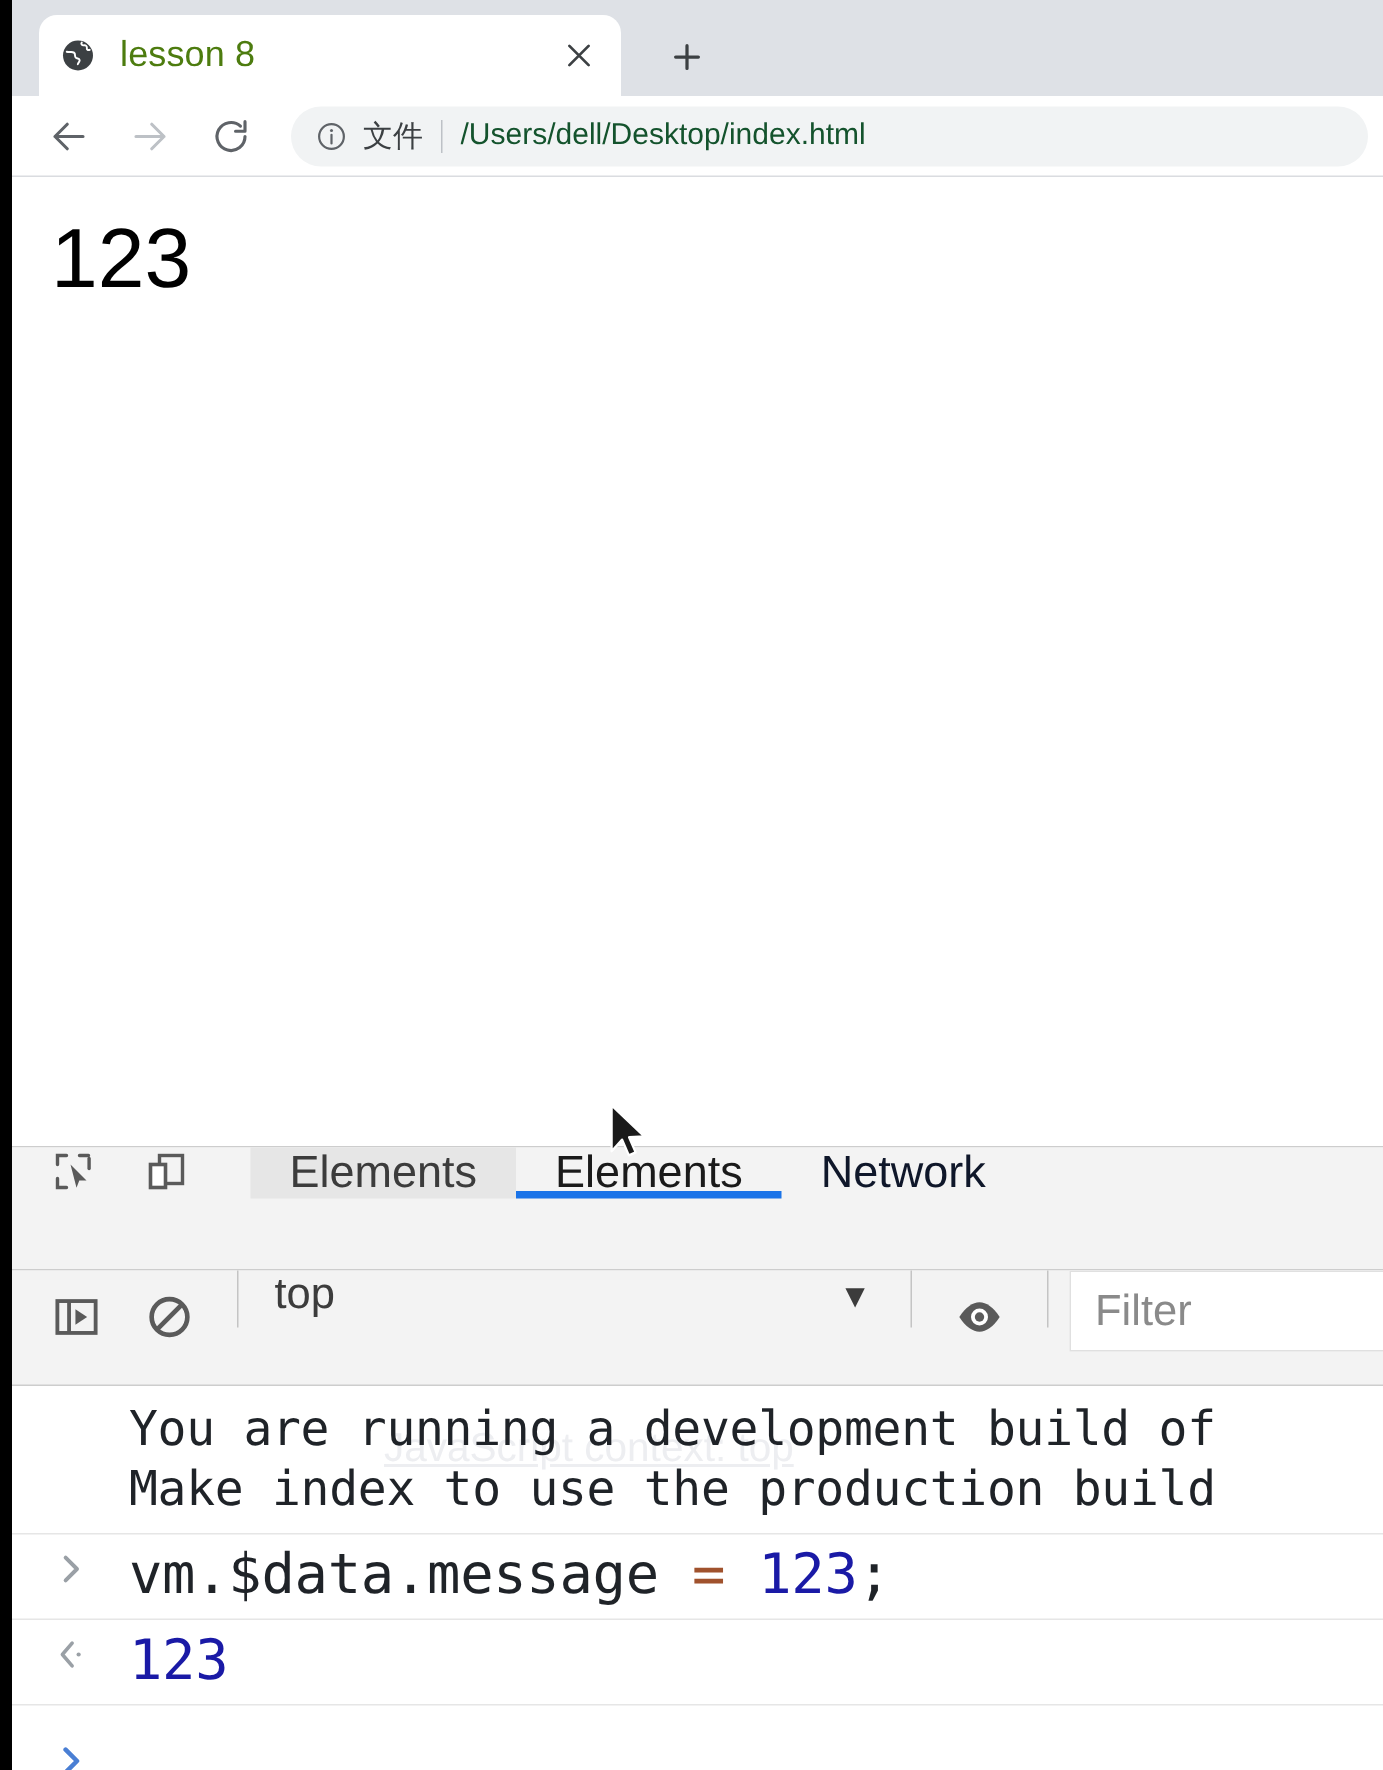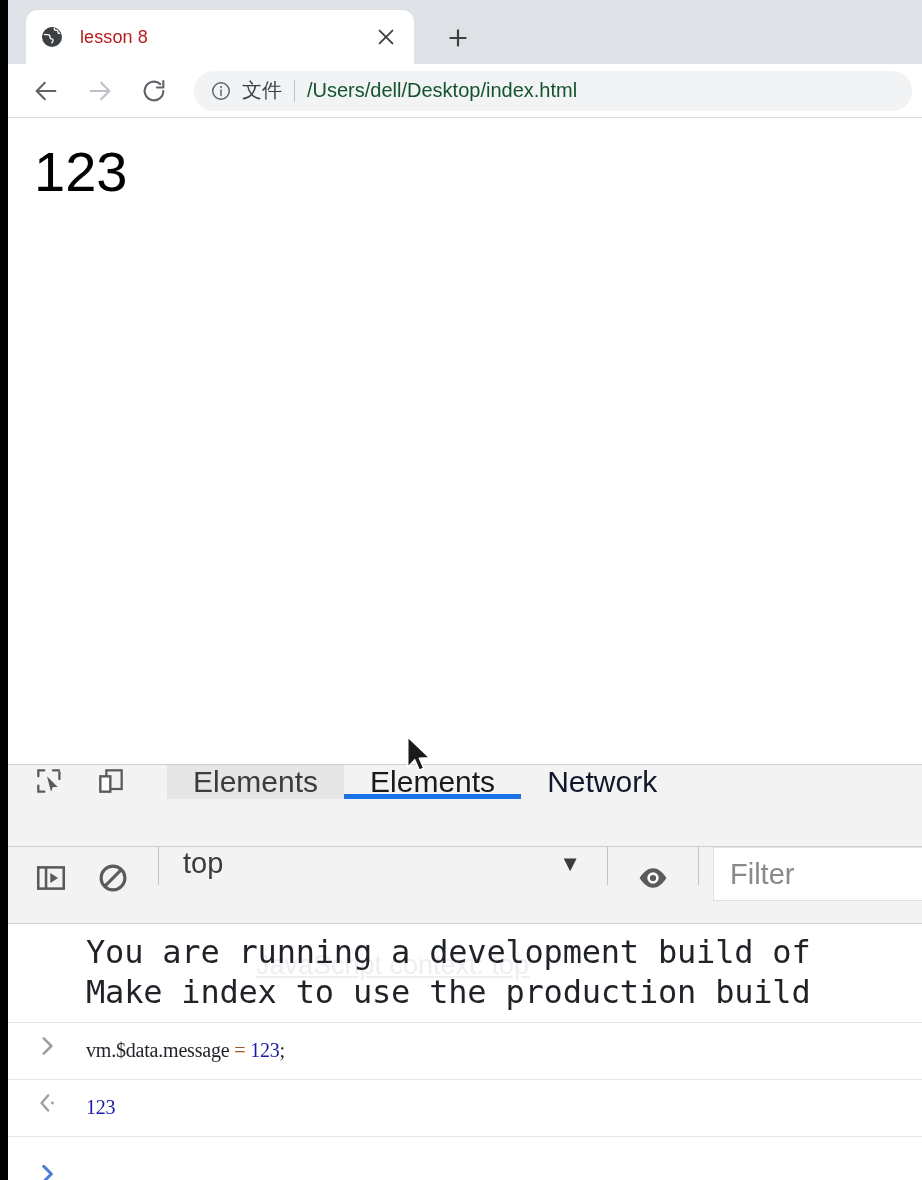--- a/index.html
+++ b/index.html
@@ -51,22 +51,22 @@
     box-sizing: border-box;
     padding: 0 14px;
   }
   .tab-favicon {
     width: 24px; height: 24px;
     flex: 0 0 24px;
     margin-right: 16px;
     display: block;
   }
   .tab-title {
-    font-size: 18px;
-    color: #b91c1c;
+    font-size: 24px;
+    color: #4d7c0f;
     letter-spacing: .1px;
     white-space: nowrap;
     overflow: hidden;
     flex: 1 1 auto;
   }
   .tab-close {
     width: 28px; height: 28px;
     flex: 0 0 28px;
     display: flex; align-items: center; justify-content: center;
     color: #3c4043;
@@ -311,26 +311,25 @@
   .msg-gutter {
     width: 78px;
     flex: 0 0 78px;
     display: flex;
     align-items: center;
     justify-content: center;
     padding-top: 6px;
     color: #9aa0a6;
   }
   .msg-text {
-    font-size: 20px;
+    font-size: 37px;
     line-height: 46px;
     white-space: nowrap;
     color: #1f2328;
     letter-spacing: -0.2px;
-    font-family: Liberation Serif, serif;
   }
   .tok-op { color: #a0522d; }
   .tok-num { color: #1a1aa6; }
   .result-val { color: #1a1aa6; }
   .prompt-row {
     position: relative;
     z-index: 2;
     display: flex;
     align-items: center;
     min-height: 56px;

